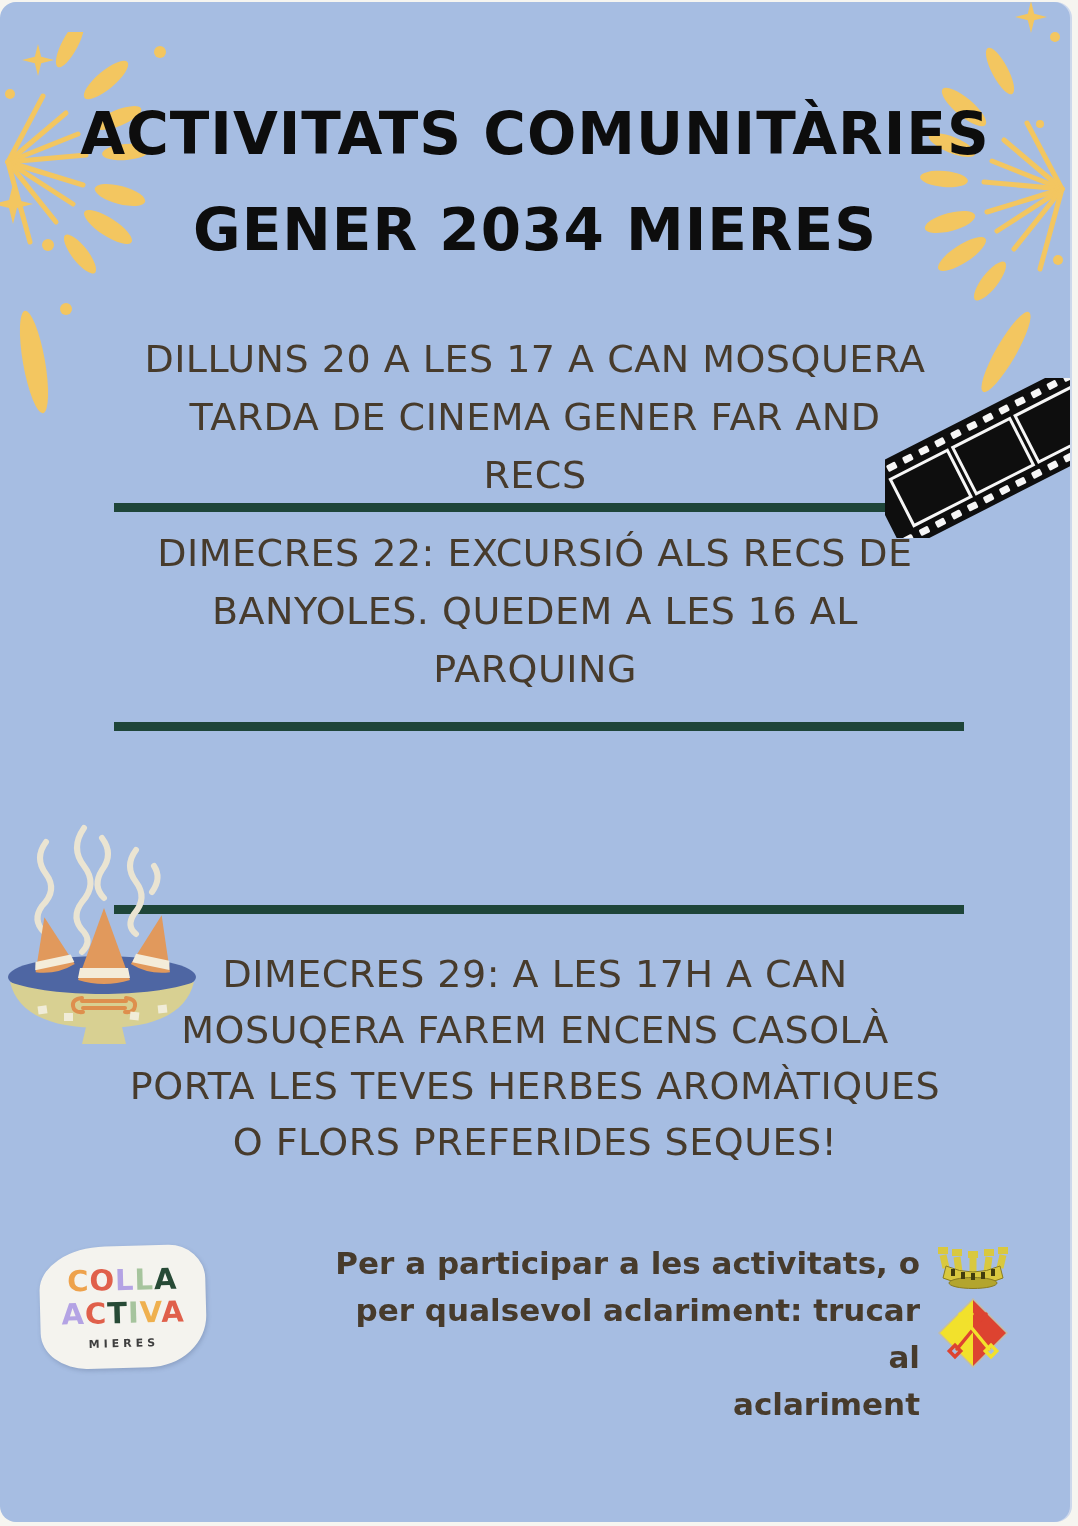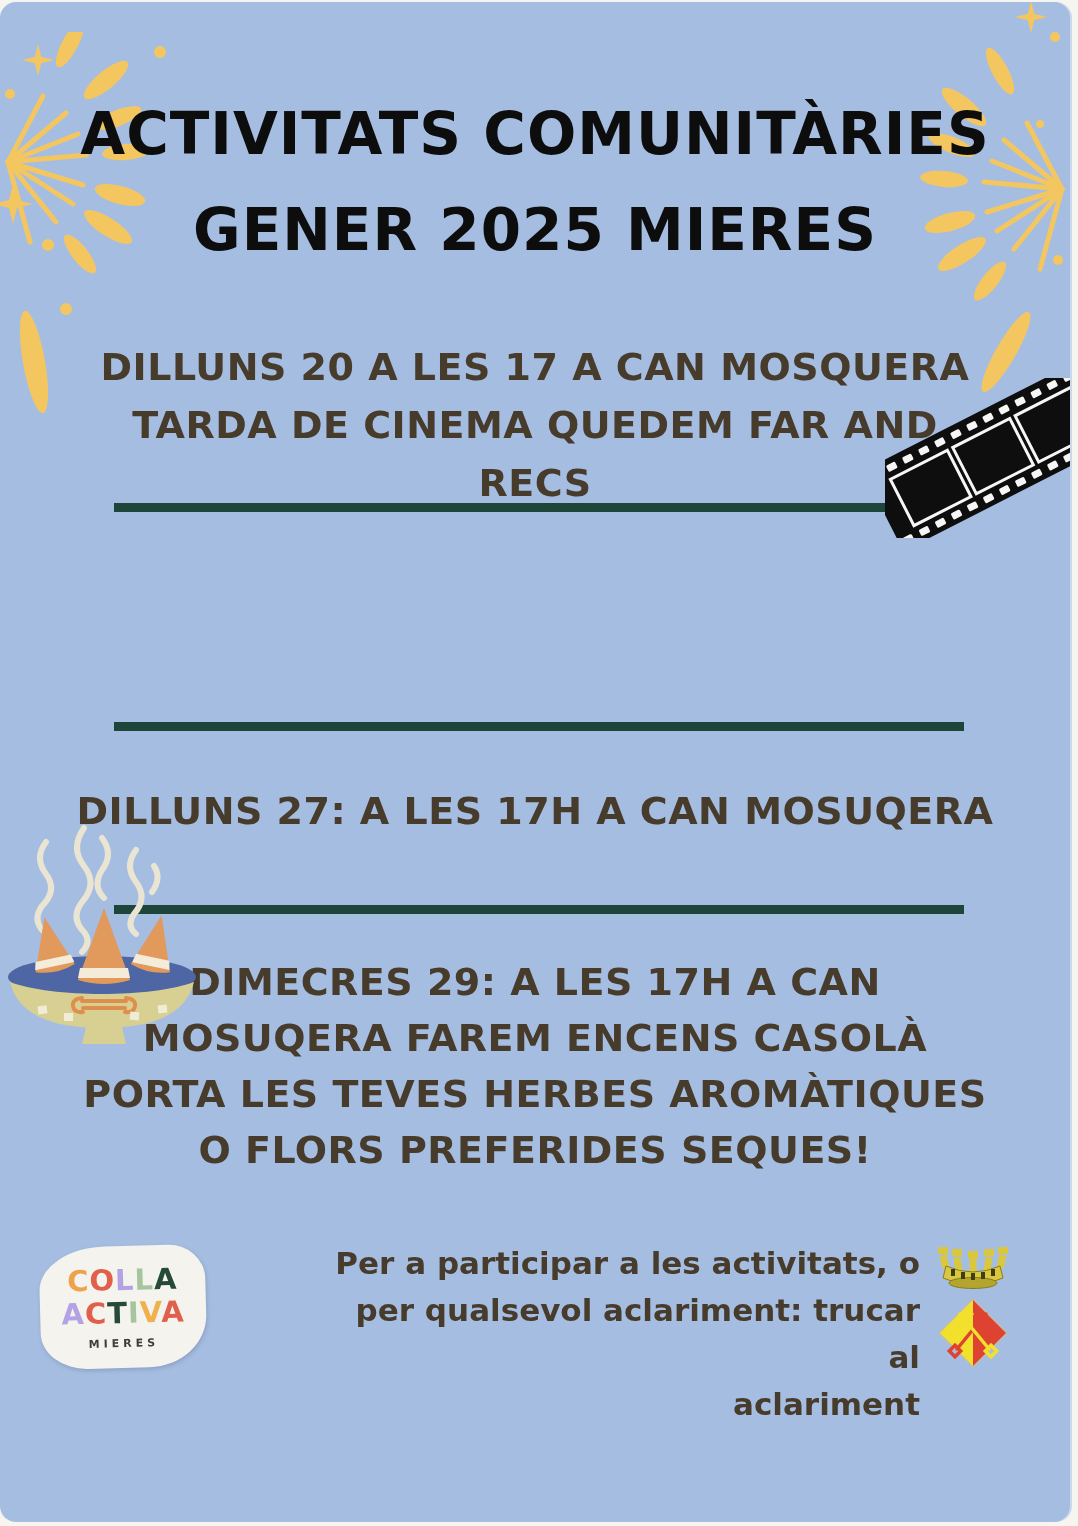--- a/index.html
+++ b/index.html
@@ -5,21 +5,21 @@
   html,body{margin:0;padding:0;background:#ffffff;}
   .canvas{position:relative;width:1078px;height:1526px;background:#f6f5f0;
     font-family:"DejaVu Sans","Liberation Sans",sans-serif;overflow:hidden;}
   .poster{position:absolute;left:0;top:2px;right:8px;bottom:4px;background:#a6bde2;
     border-radius:16px;overflow:hidden;box-shadow:2px 0 0 #cdd8ec;}
 
   .title{position:absolute;top:84px;left:0;right:0;text-align:center;
     color:#0d0d0d;font-weight:bold;font-size:58px;line-height:96px;letter-spacing:1px;}
 
   .event{position:absolute;left:24px;right:24px;text-align:center;color:#473b2c;
-    font-weight:bold;font-size:38px;line-height:58px;letter-spacing:0.5px;margin-top:8px;}
+    font-weight:normal;font-size:38px;line-height:58px;letter-spacing:0.5px;}
   .event-3{line-height:54px;}
   .event-4{line-height:56px;}
   .e1{top:328px;} .e2{top:522px;} .e3{top:774px;} .e4{top:944px;}
 
   .divider{position:absolute;left:114px;width:850px;height:9px;background:#1e4539;}
   .d1{top:501px;} .d2{top:720px;} .d3{top:903px;}
 
   .footer{position:absolute;top:1238px;left:150px;right:150px;text-align:right;
     color:#473b2c;font-weight:bold;font-size:31px;line-height:47px;}
 
@@ -94,34 +94,38 @@
         <ellipse cx="176" cy="350" rx="46" ry="10" transform="rotate(-60 176 350)"></ellipse>
         <path d="M201 -1 L204.2 11.8 L217 15 L204.2 18.2 L201 31 L197.8 18.2 L185 15 L197.8 11.8 Z"></path>
         <circle cx="225" cy="35" r="5"></circle>
           <circle cx="210" cy="122" r="4"></circle>
           <circle cx="228" cy="258" r="5"></circle>
       </g>
     </svg>
 
     <div class="title">
       <div>ACTIVITATS COMUNITÀRIES</div>
-      <div>GENER 2025 MIERES</div>
+      <div>GENER 2034 MIERES</div>
     </div>
 
     <div class="event e1">
       <div>DILLUNS 20 A LES 17 A CAN MOSQUERA</div>
-      <div>TARDA DE CINEMA QUEDEM FAR AND</div>
+      <div>TARDA DE CINEMA GENER FAR AND</div>
       <div>RECS</div>
     </div>
     <div class="divider d1"></div>
 
+    <div class="event e2">
+      <div>DIMECRES 22: EXCURSIÓ ALS RECS DE</div>
+      <div>BANYOLES. QUEDEM A LES 16 AL</div>
+      <div>PARQUING</div>
+    </div>
     <div class="divider d2"></div>
 
     <div class="event event-3 e3">
-      <div>DILLUNS 27: A LES 17H A CAN MOSUQERA</div>
     </div>
     <div class="divider d3"></div>
 
     <div class="event event-4 e4">
       <div>DIMECRES 29: A LES 17H A CAN</div>
       <div>MOSUQERA FAREM ENCENS CASOLÀ</div>
       <div>PORTA LES TEVES HERBES AROMÀTIQUES</div>
       <div>O FLORS PREFERIDES SEQUES!</div>
     </div>
 

